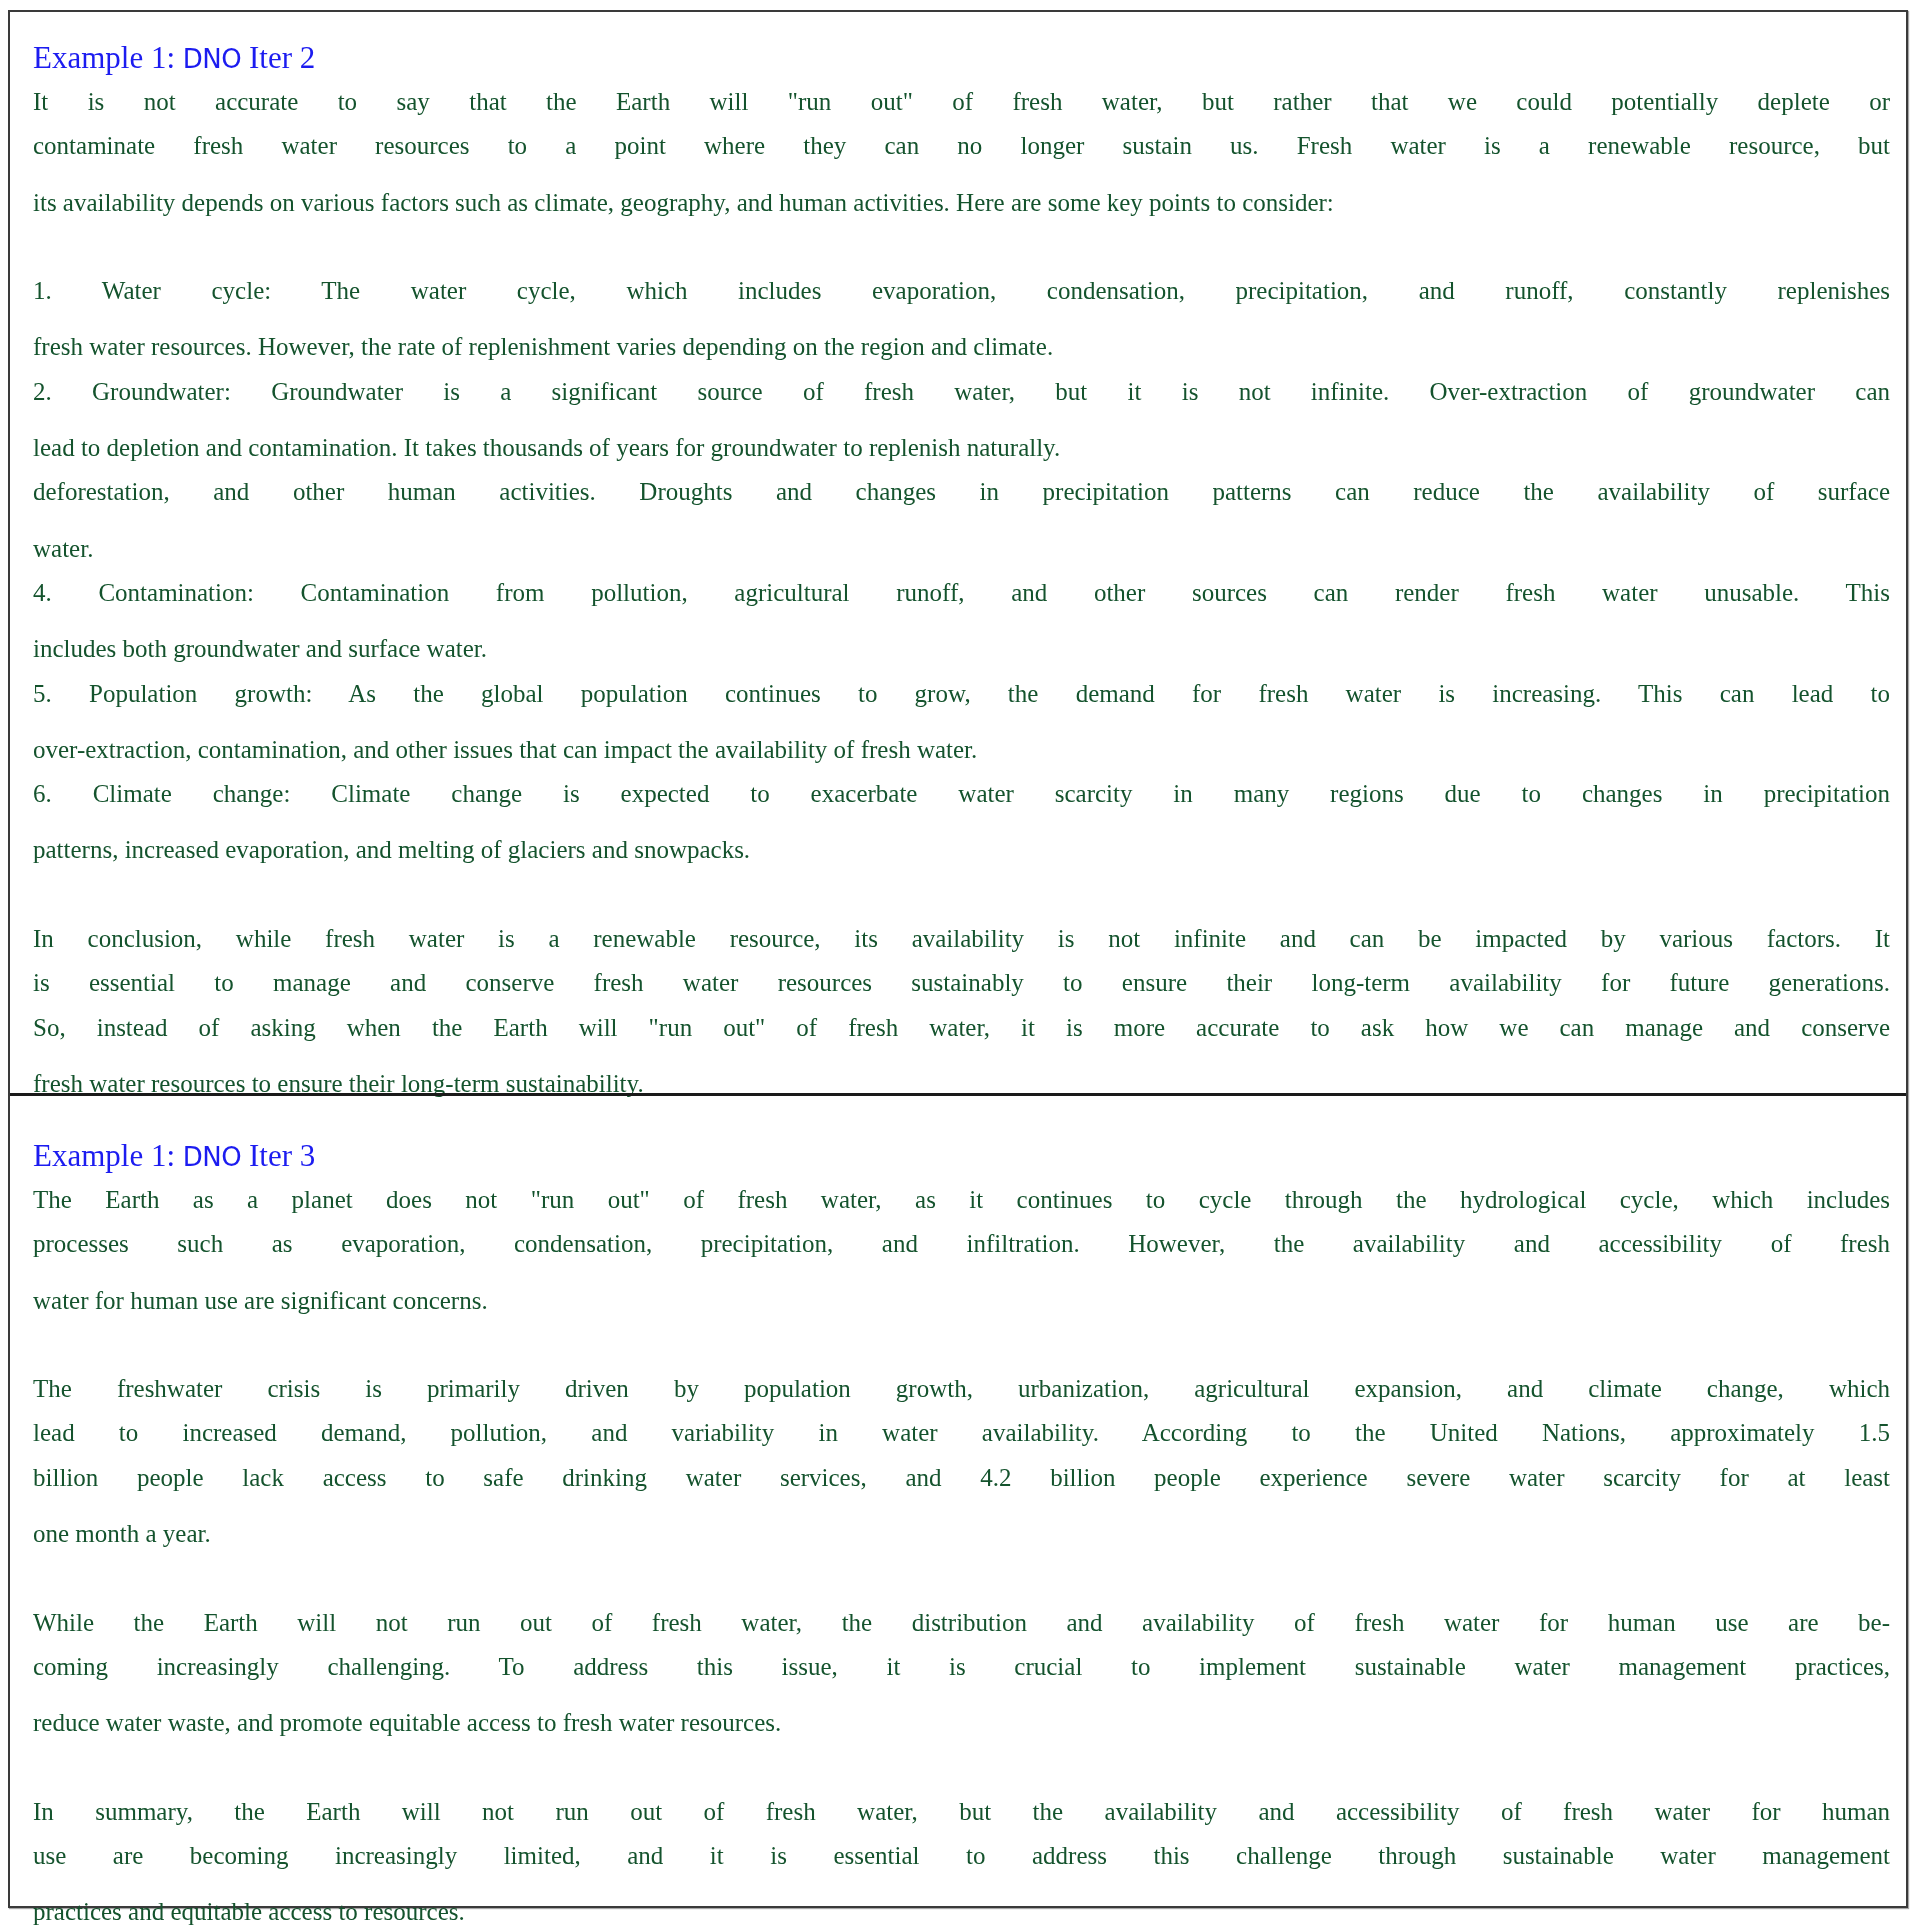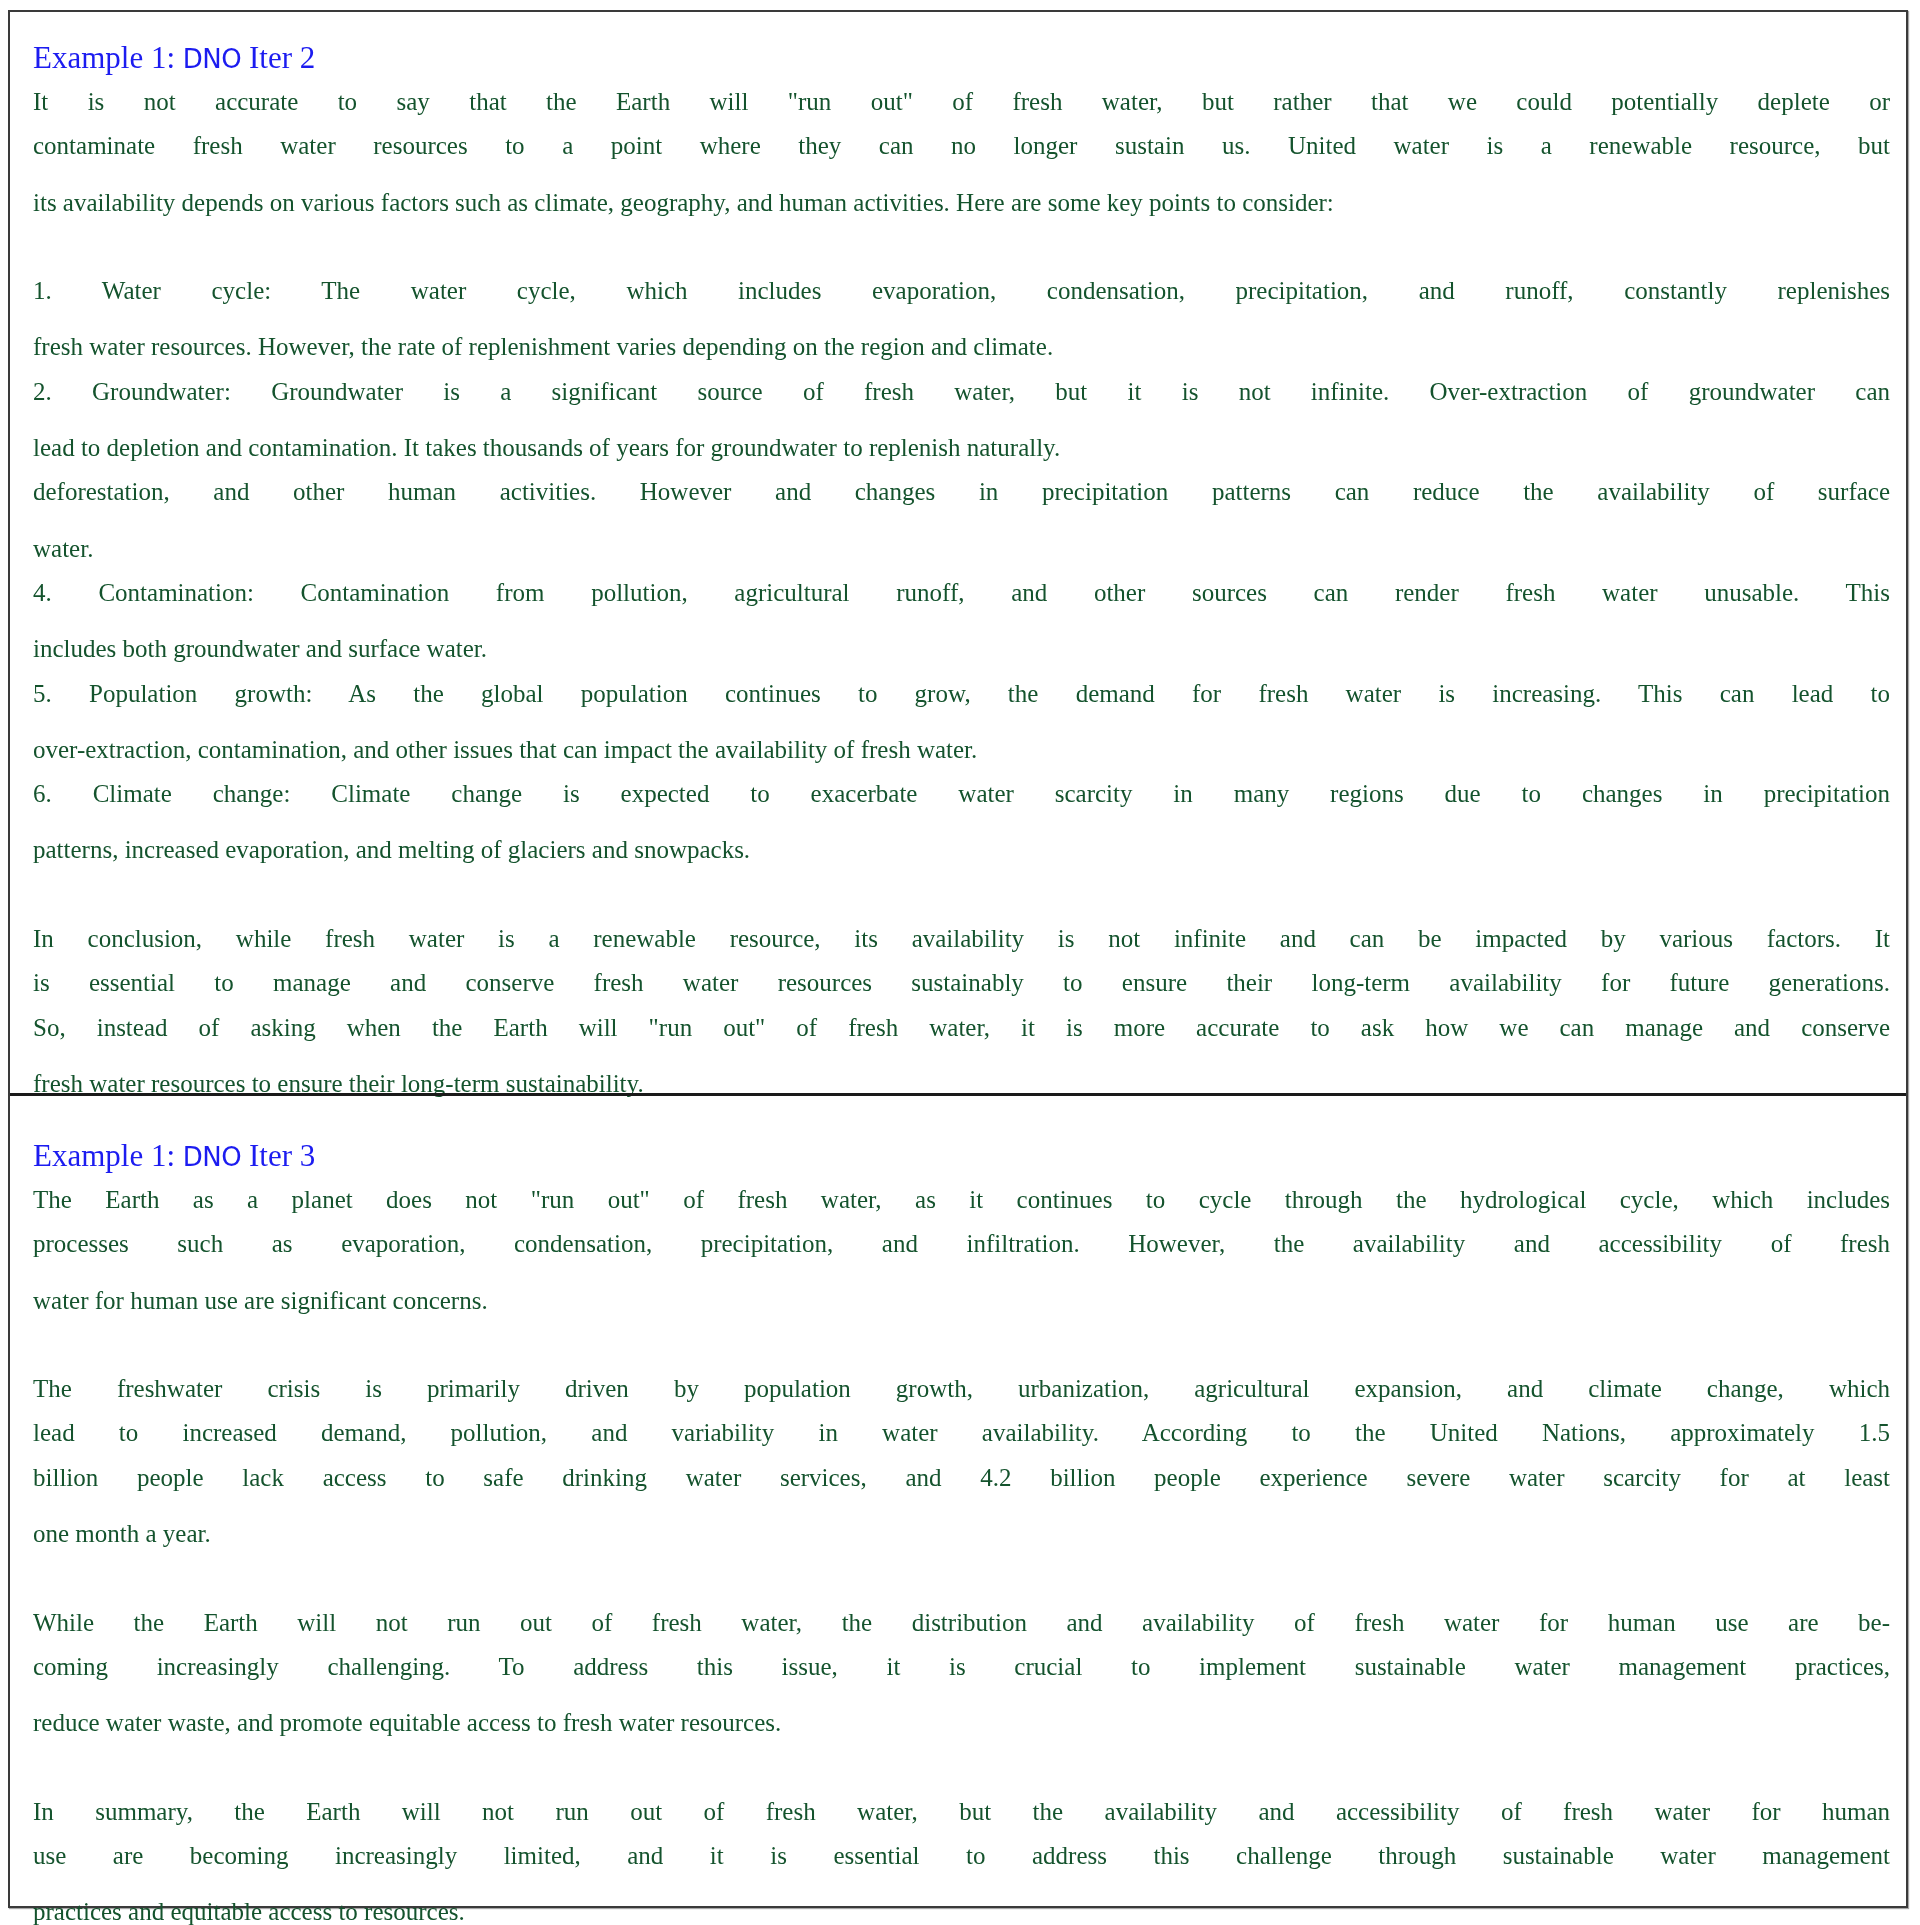--- a/index.html
+++ b/index.html
@@ -32,30 +32,30 @@
 </head>
 <body>
 
 <div class="frame">
   <div class="section sec1">
     <div class="content">
       <div class="header"><span>Example 1: </span><span class="mono">DNO</span><span> Iter 2</span></div>
       <div class="body">
           <div class="paragraph">
             <div class="line">It is not accurate to say that the Earth will "run out" of fresh water, but rather that we could potentially deplete or</div>
-            <div class="line">contaminate fresh water resources to a point where they can no longer sustain us.  United water is a renewable resource, but</div>
+            <div class="line">contaminate fresh water resources to a point where they can no longer sustain us.  Fresh water is a renewable resource, but</div>
             <div class="line last">its availability depends on various factors such as climate, geography, and human activities.  Here are some key points to consider:</div>
           </div>
           <div class="gap"></div>
           <div class="paragraph">
             <div class="line">1.  Water cycle:  The water cycle, which includes evaporation, condensation, precipitation, and runoff, constantly replenishes</div>
             <div class="line last">fresh water resources. However, the rate of replenishment varies depending on the region and climate.</div>
             <div class="line">2.  Groundwater:  Groundwater is a significant source of fresh water, but it is not infinite.  Over-extraction of groundwater can</div>
             <div class="line last">lead to depletion and contamination. It takes thousands of years for groundwater to replenish naturally.</div>
-            <div class="line">deforestation, and other human activities.  However and changes in precipitation patterns can reduce the availability of surface</div>
+            <div class="line">deforestation, and other human activities.  Droughts and changes in precipitation patterns can reduce the availability of surface</div>
             <div class="line last">water.</div>
             <div class="line">4.  Contamination:  Contamination from pollution, agricultural runoff, and other sources can render fresh water unusable.  This</div>
             <div class="line last">includes both groundwater and surface water.</div>
             <div class="line">5.  Population growth:  As the global population continues to grow, the demand for fresh water is increasing.  This can lead to</div>
             <div class="line last">over-extraction, contamination, and other issues that can impact the availability of fresh water.</div>
             <div class="line">6.  Climate change:  Climate change is expected to exacerbate water scarcity in many regions due to changes in precipitation</div>
             <div class="line last">patterns, increased evaporation, and melting of glaciers and snowpacks.</div>
           </div>
           <div class="gap"></div>
           <div class="paragraph">

